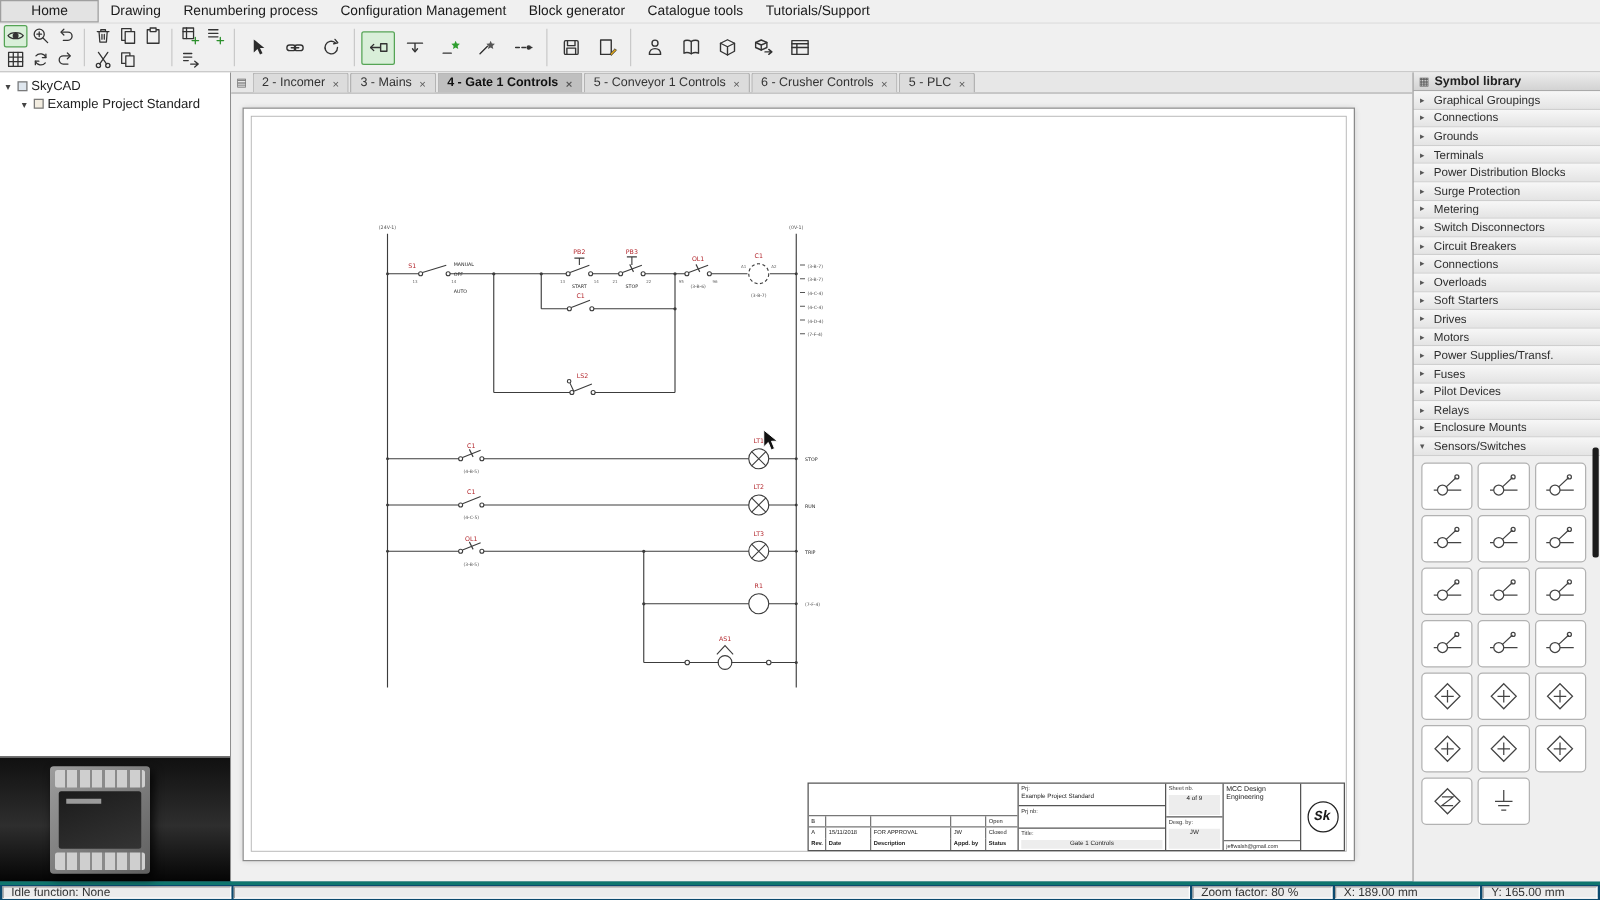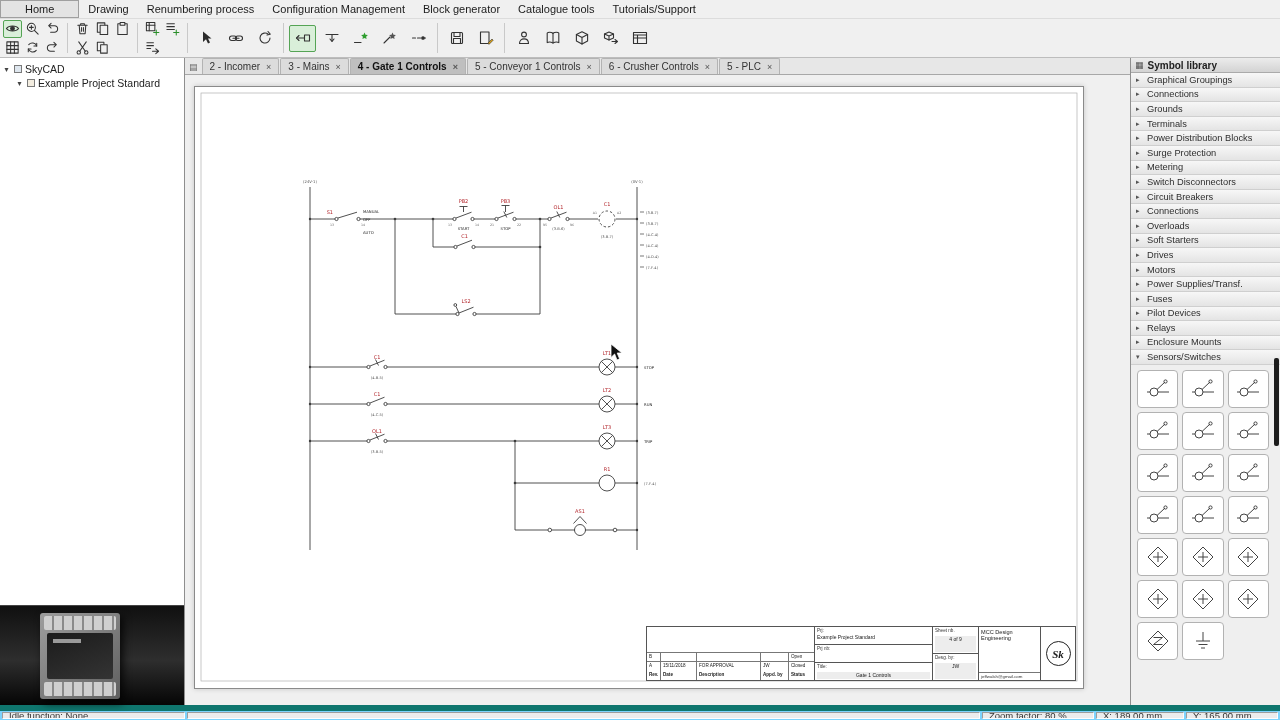--- a/index.html
+++ b/index.html
@@ -69,47 +69,47 @@
 .tb-colB{width:46px;display:flex;flex-direction:column;border-right:1px solid #555}
 .tb-colC{flex:1;display:flex;flex-direction:column;border-right:1px solid #555}
 .tb-colD{width:34px;display:flex;align-items:center;justify-content:center}
 .tb-box{border-bottom:1px solid #555;padding:1px 2px;flex:1;display:flex;flex-direction:column;gap:1px;overflow:hidden}
 .tb-box:last-child{border-bottom:none}
 .tb-lab{color:#333}
 .tb-val{font-size:5px}
 .tb-val.center{text-align:center;margin-top:2px}
 .company{flex:1;padding:2px;font-size:5.6px}
 .email{padding:1px 2px;font-size:4.4px;color:#333;border-top:1px solid #777}
-.logo{width:25px;height:25px;border:1.6px solid #222;border-radius:50%;display:flex;align-items:center;justify-content:center;font-family:Liberation Serif, serif;font-style:italic;font-weight:bold;font-size:11px}
+.logo{width:25px;height:25px;border:1.6px solid #222;border-radius:50%;display:flex;align-items:center;justify-content:center;font-family:Liberation Mono, monospace;font-style:italic;font-weight:bold;font-size:11px}
 
 .right{width:150px;border-left:1px solid #8f8f8f;background:#f2f2f2;display:flex;flex-direction:column;position:relative;flex:0 0 auto}
 .sl-header{height:15px;background:linear-gradient(#ececec,#d3d3d3);border-bottom:1px solid #aaa;font-size:10px;font-weight:bold;display:flex;align-items:center;gap:4px;padding:0 4px;color:#222}
 .sl-header .hico{font-size:9px;color:#555}
 .cat{height:14.6px;display:flex;align-items:center;gap:4px;padding:0 5px;font-size:9.3px;background:linear-gradient(#f7f7f7,#e4e4e4);border-bottom:1px solid #cfcfcf;color:#2e2e2e}
 .cat .chev{font-size:7px;color:#555;width:7px;flex:0 0 auto}
 .cat .chev-d{display:none}
 .cat.expanded .chev-d{display:inline}
 .cat .lbl{overflow:hidden;white-space:nowrap;text-overflow:ellipsis}
 .symbols{flex:1;display:grid;grid-template-columns:repeat(3,1fr);gap:4px;padding:5px 11px 4px 6px;align-content:start;overflow:hidden;background:#efefef}
 .cell{height:38px;background:#fff;border:1px solid #b2b2b2;border-radius:4px;display:flex;align-items:center;justify-content:center}
 .cell svg{width:26px;height:26px;stroke:#444;fill:none;stroke-width:1}
 .g-circ,.g-diam,.g-diamz,.g-gnd{display:none}
 .cell.circ .g-circ{display:inline}
 .cell.diam .g-diam{display:inline}
 .cell.diamz .g-diamz{display:inline}
 .cell.gnd .g-gnd{display:inline}
 .sl-scroll{position:absolute;right:1px;top:300px;width:5px;height:88px;background:#1c1c1c;border-radius:2px}
 
-.statusbar{height:15px;background:#7dd3fc;border-top:6px solid #0f766e;display:flex;align-items:stretch;font-size:9.5px;color:#333;gap:2px;padding:1px 2px;flex:0 0 auto}
+.statusbar{height:15px;background:#0c4a6e;border-top:3px solid #0f766e;display:flex;align-items:stretch;font-size:9.5px;color:#333;gap:2px;padding:1px 2px;flex:0 0 auto}
 .seg{display:flex;align-items:center;padding:0 6px;border:1px solid;border-color:#9d9d9d #fdfdfd #fdfdfd #9d9d9d;background:#ececec;white-space:nowrap;overflow:hidden}
 .seg.s1{width:183px}
 .seg.s2{width:455px}
 .seg.grow{flex:1}
 .seg.sz{width:112px}
-.seg.sx{width:88px}
+.seg.sx{width:116px}
 .seg.sy{width:92px}
 </style>
 </head>
 <body>
 
 <div class="app">
 
 
   <div class="menubar">
 

